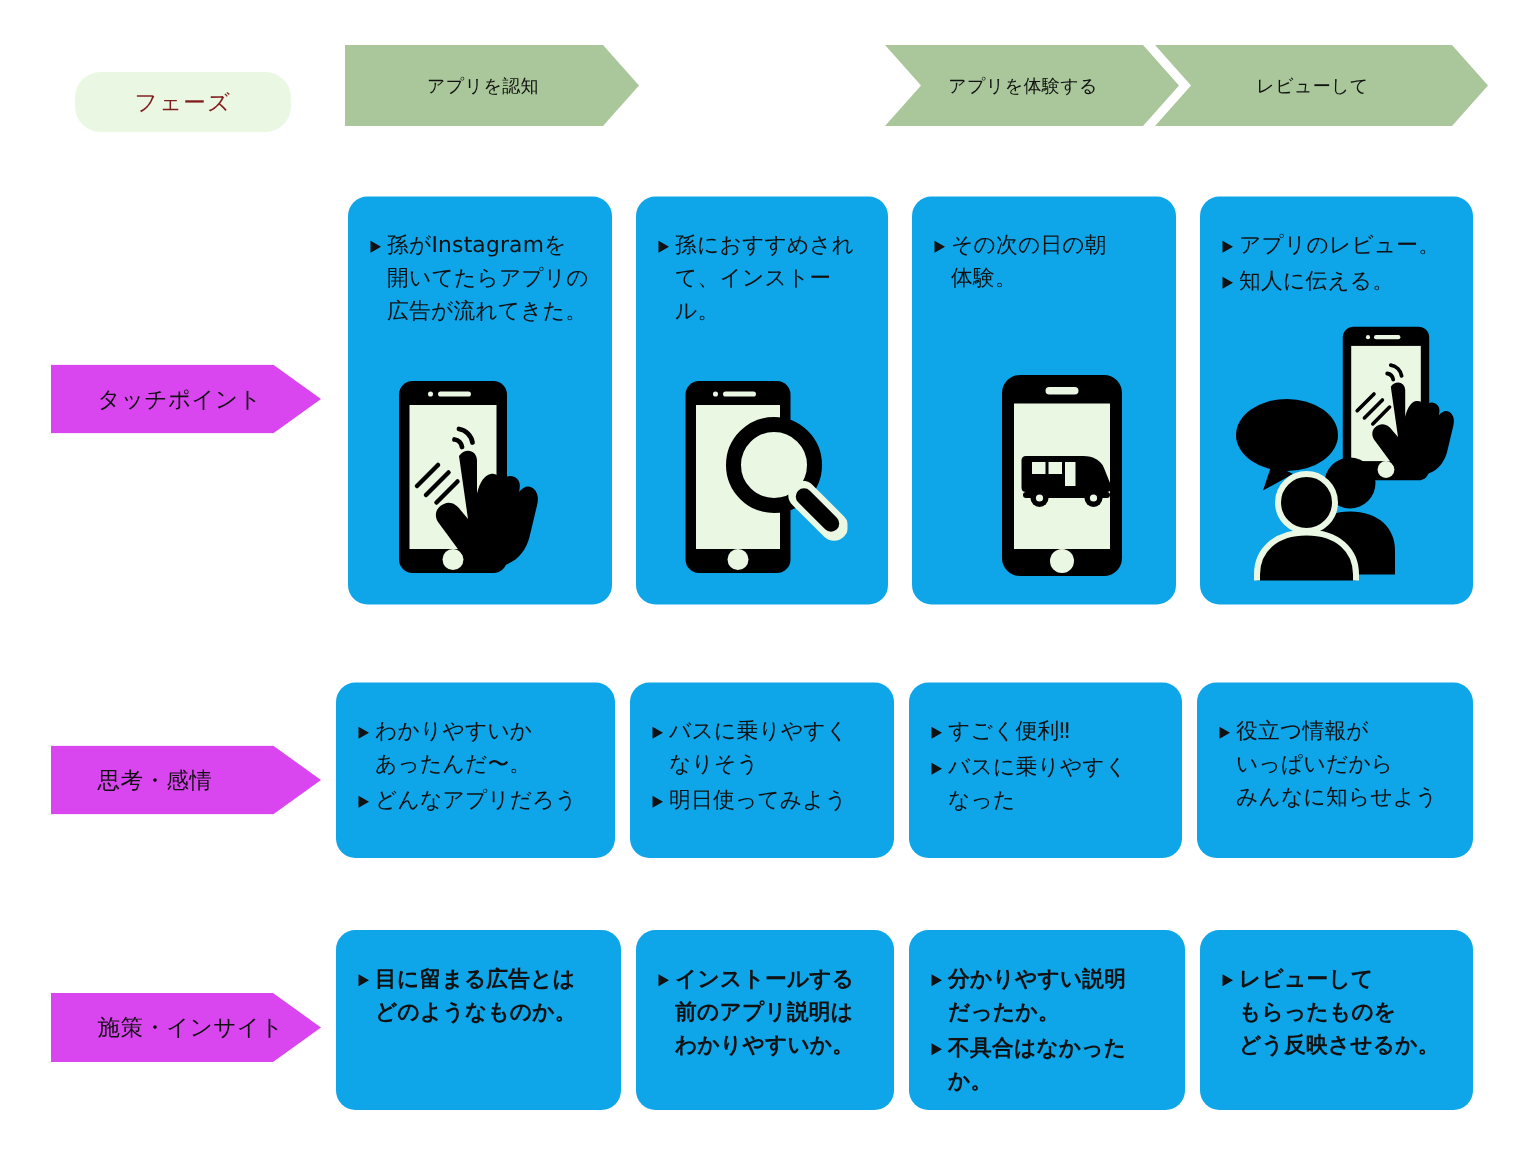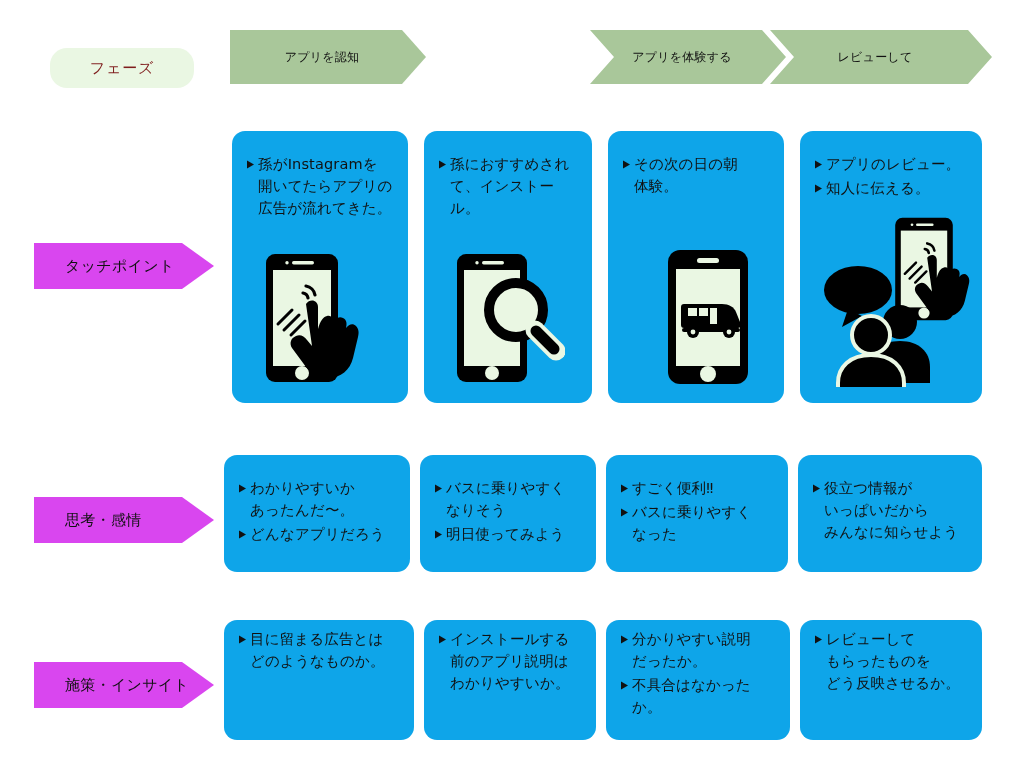--- a/index.html
+++ b/index.html
@@ -147,21 +147,21 @@
   .card.th2 { left: 606px; width: 182px; }
   .card.th3 { left: 798px; width: 184px; }
   .card.th .bullets { padding-top: 22px; }
 
   
   .card.ac { top: 620px; height: 120px; }
   .card.ac0 { left: 224px; width: 190px; }
   .card.ac1 { left: 424px; width: 172px; }
   .card.ac2 { left: 606px; width: 184px; }
   .card.ac3 { left: 800px; width: 182px; }
-  .card.ac .bullets { padding-top: 8px; }
+  .card.ac .bullets { padding-top: 22px; font-weight: bold; }
 
   
   .illo { position: absolute; }
   .illo svg { display: block; }
   .illo.i0 { left: 262px; top: 248px; }
   .illo.i1 { left: 455px; top: 248px; }
   .illo.i2 { left: 664px; top: 246px; }
   .illo.i3 { left: 818px; top: 205px; }
 </style>
 </head>

